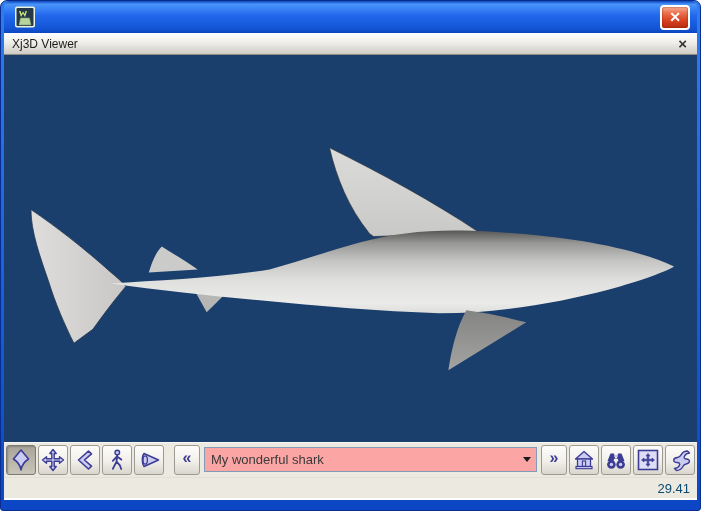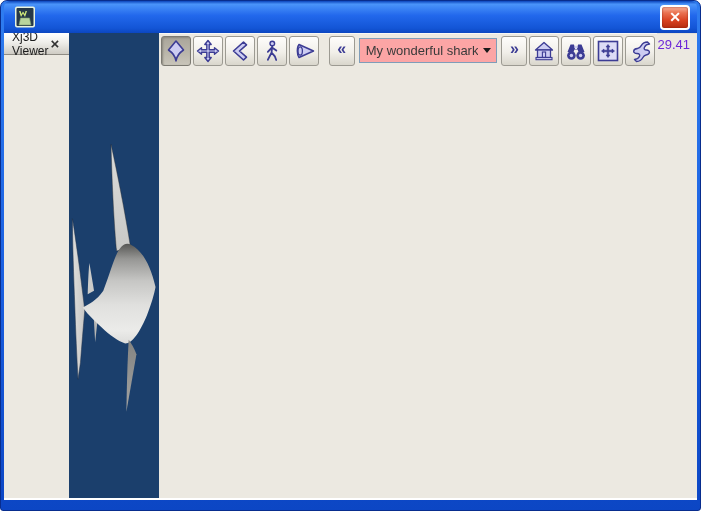--- a/index.html
+++ b/index.html
@@ -23,21 +23,21 @@
   .xp-appicon{ width:22px; height:22px; margin-left:5px; flex:0 0 22px; }
   .xp-title{ color:#fff; font-size:13px; font-weight:bold; margin-left:6px; flex:1;
     text-shadow:1px 1px 1px #00309c; white-space:nowrap; overflow:hidden;}
   .xp-close{
     width:30px; height:25px; flex:0 0 30px; margin-right:2px;
     border:2px solid #fff; border-radius:4px;
     background:linear-gradient(180deg,#f8b29a 0%,#ea7250 28%,#d8411f 65%,#b52d10 100%);
     color:#fff; font-size:14px; font-weight:bold; line-height:21px; text-align:center;
     box-shadow:inset 0 0 2px #8c1c04; cursor:default;
   }
-  .inner-frame{ flex:1; display:flex; flex-direction:row; background:#ece9e1;
+  .inner-frame{ flex:1; display:flex; flex-direction:column; background:#ece9e1;
     border-bottom:2px solid #ffffff; }
   .inner-titlebar{
     height:22px; flex:0 0 22px;
     background:linear-gradient(180deg,#ffffff 0%,#efeeea 45%,#cfccc4 100%);
     border-bottom:1px solid #8f8c84;
     display:flex; align-items:center; padding:0 8px;
   }
   .inner-title{ font-size:12px; color:#1c1c1c; flex:1; }
   .inner-close{ font-size:15px; color:#333; font-weight:bold; line-height:14px; padding:0 2px; cursor:default;}
 
@@ -73,21 +73,21 @@
   .combo-text{ font-size:13px; color:#3a3a3a; padding-left:6px; flex:1; white-space:nowrap; overflow:hidden;}
   .combo-arrow{ width:18px; height:100%; display:flex; align-items:center; justify-content:center; }
   .combo-arrow::after{ content:""; width:0; height:0;
     border-left:4px solid transparent; border-right:4px solid transparent; border-top:5px solid #1a1a1a; }
 
   .statusbar{
     height:21px; flex:0 0 21px; background:#ece9e1;
     display:flex; align-items:center; justify-content:flex-end; padding-right:7px;
     border-top:1px solid #e2dfd7;
   }
-  .fps{ font-size:13px; color:#6d28d9; }
+  .fps{ font-size:13px; color:#0c4a6e; }
 </style>
 </head>
 <body>
 
 <div class="xp-window">
 
   <div class="xp-titlebar">
     <svg class="xp-appicon" viewBox="0 0 22 22">
       <rect x="1" y="0.5" width="20" height="21" rx="2" fill="#e8f2de"></rect>
       <rect x="2.5" y="2" width="17" height="18" rx="1" fill="#263848"></rect>

